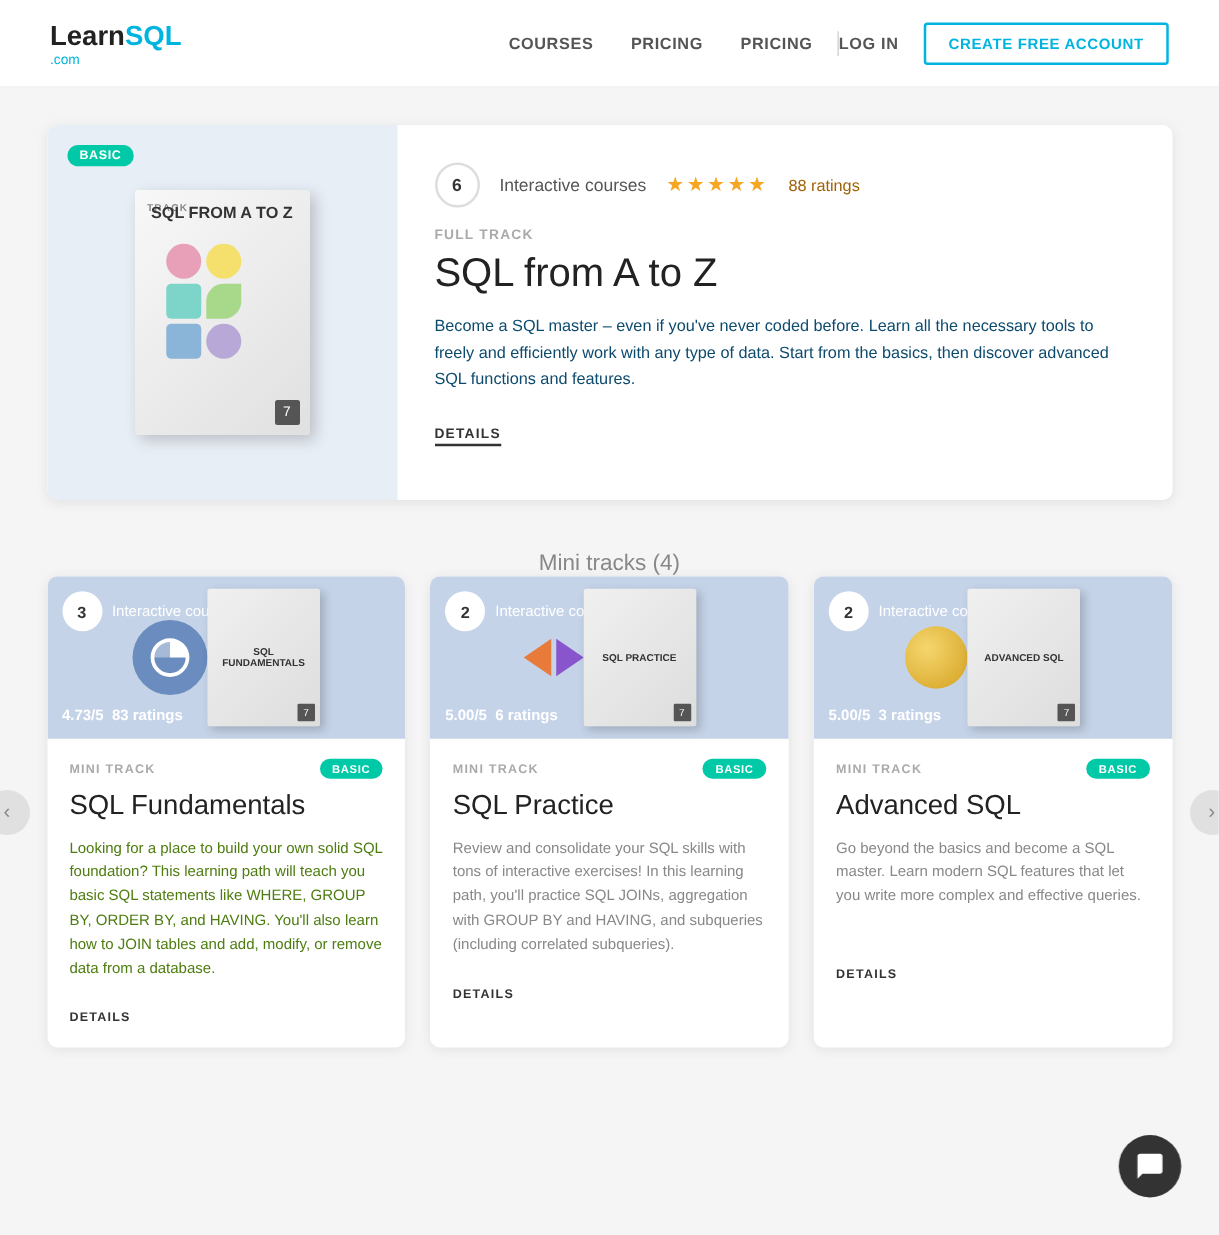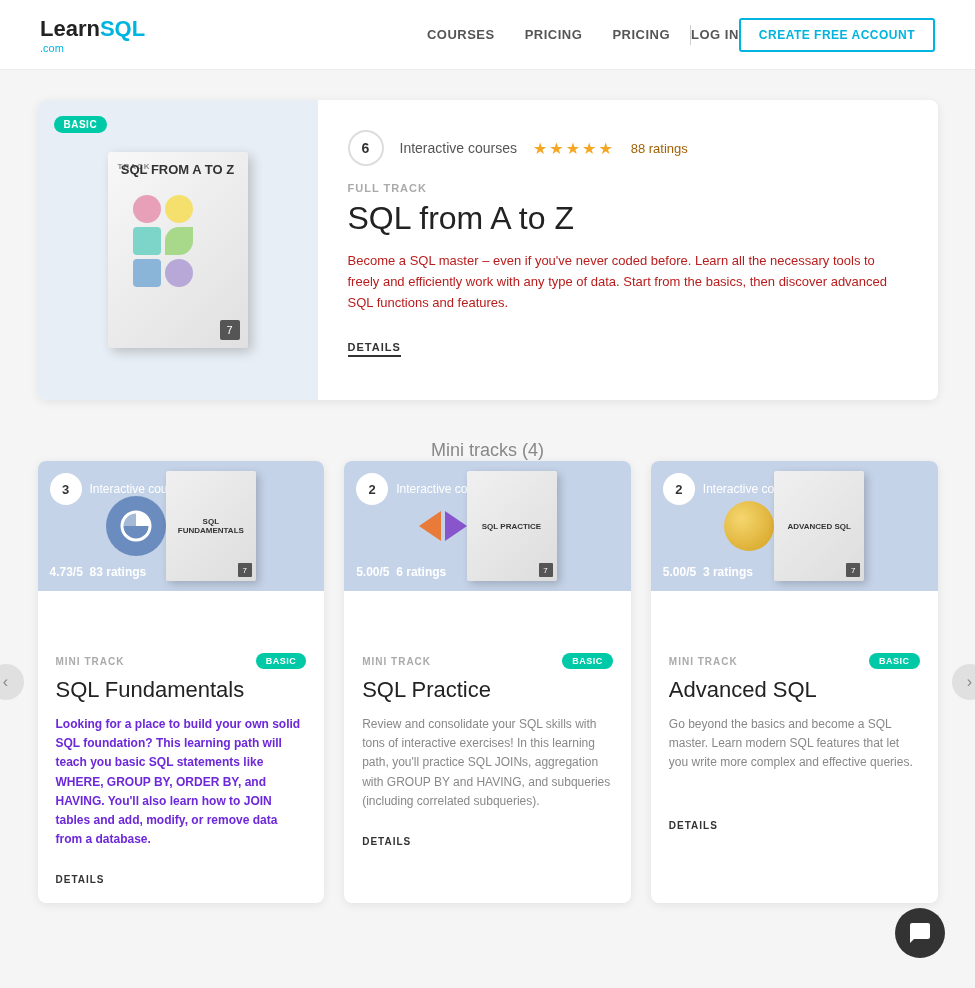--- a/index.html
+++ b/index.html
@@ -40,21 +40,21 @@
       height: 20px;
       background: #ccc;
     }
     .btn-login {
       background: none;
       border: none;
       color: #555;
       font-size: 13px;
       font-weight: 600;
       cursor: pointer;
-      margin-right: 0;
+      margin-right: 20px;
       letter-spacing: 0.5px;
     }
     .btn-create {
       background: none;
       border: 2px solid #00b4e0;
       color: #00b4e0;
       padding: 8px 18px;
       font-size: 12px;
       font-weight: 700;
       cursor: pointer;
@@ -200,21 +200,21 @@
       margin-bottom: 6px;
     }
     .track-title {
       font-size: 32px;
       font-weight: 300;
       color: #222;
       margin-bottom: 14px;
     }
     .track-desc {
       font-size: 13px;
-      color: #b91c1c;
+      color: #0c4a6e;
       line-height: 1.6;
       margin-bottom: 24px;
     }
     .details-link {
       font-size: 11px;
       font-weight: 700;
       color: #333;
       letter-spacing: 1px;
       text-decoration: none;
       border-bottom: 2px solid #333;
@@ -321,21 +321,20 @@
       border-radius: 1px;
     }
     .mini-track-info {
       padding: 16px 18px;
     }
     .mini-track-type-row {
       display: flex;
       align-items: center;
       justify-content: space-between;
       margin-bottom: 8px;
-      margin-top: 46px;
     }
     .mini-track-type {
       font-size: 10px;
       font-weight: 700;
       color: #aaa;
       letter-spacing: 1px;
     }
     .badge-basic {
       background: #00c9a7;
       color: #fff;
@@ -351,21 +350,21 @@
       color: #222;
       margin-bottom: 12px;
     }
     .mini-track-desc {
       font-size: 12px;
       color: #888;
       line-height: 1.6;
       margin-bottom: 20px;
       min-height: 80px;
     }
-    .mini-track-desc.highlighted { color: #6d28d9; font-weight: bold; }
+    .mini-track-desc.highlighted { color: #4d7c0f; }
     .mini-details-link {
       font-size: 10px;
       font-weight: 700;
       color: #333;
       letter-spacing: 1px;
       text-decoration: none;
       cursor: pointer;
     }
     .nav-arrow {
       position: absolute;

